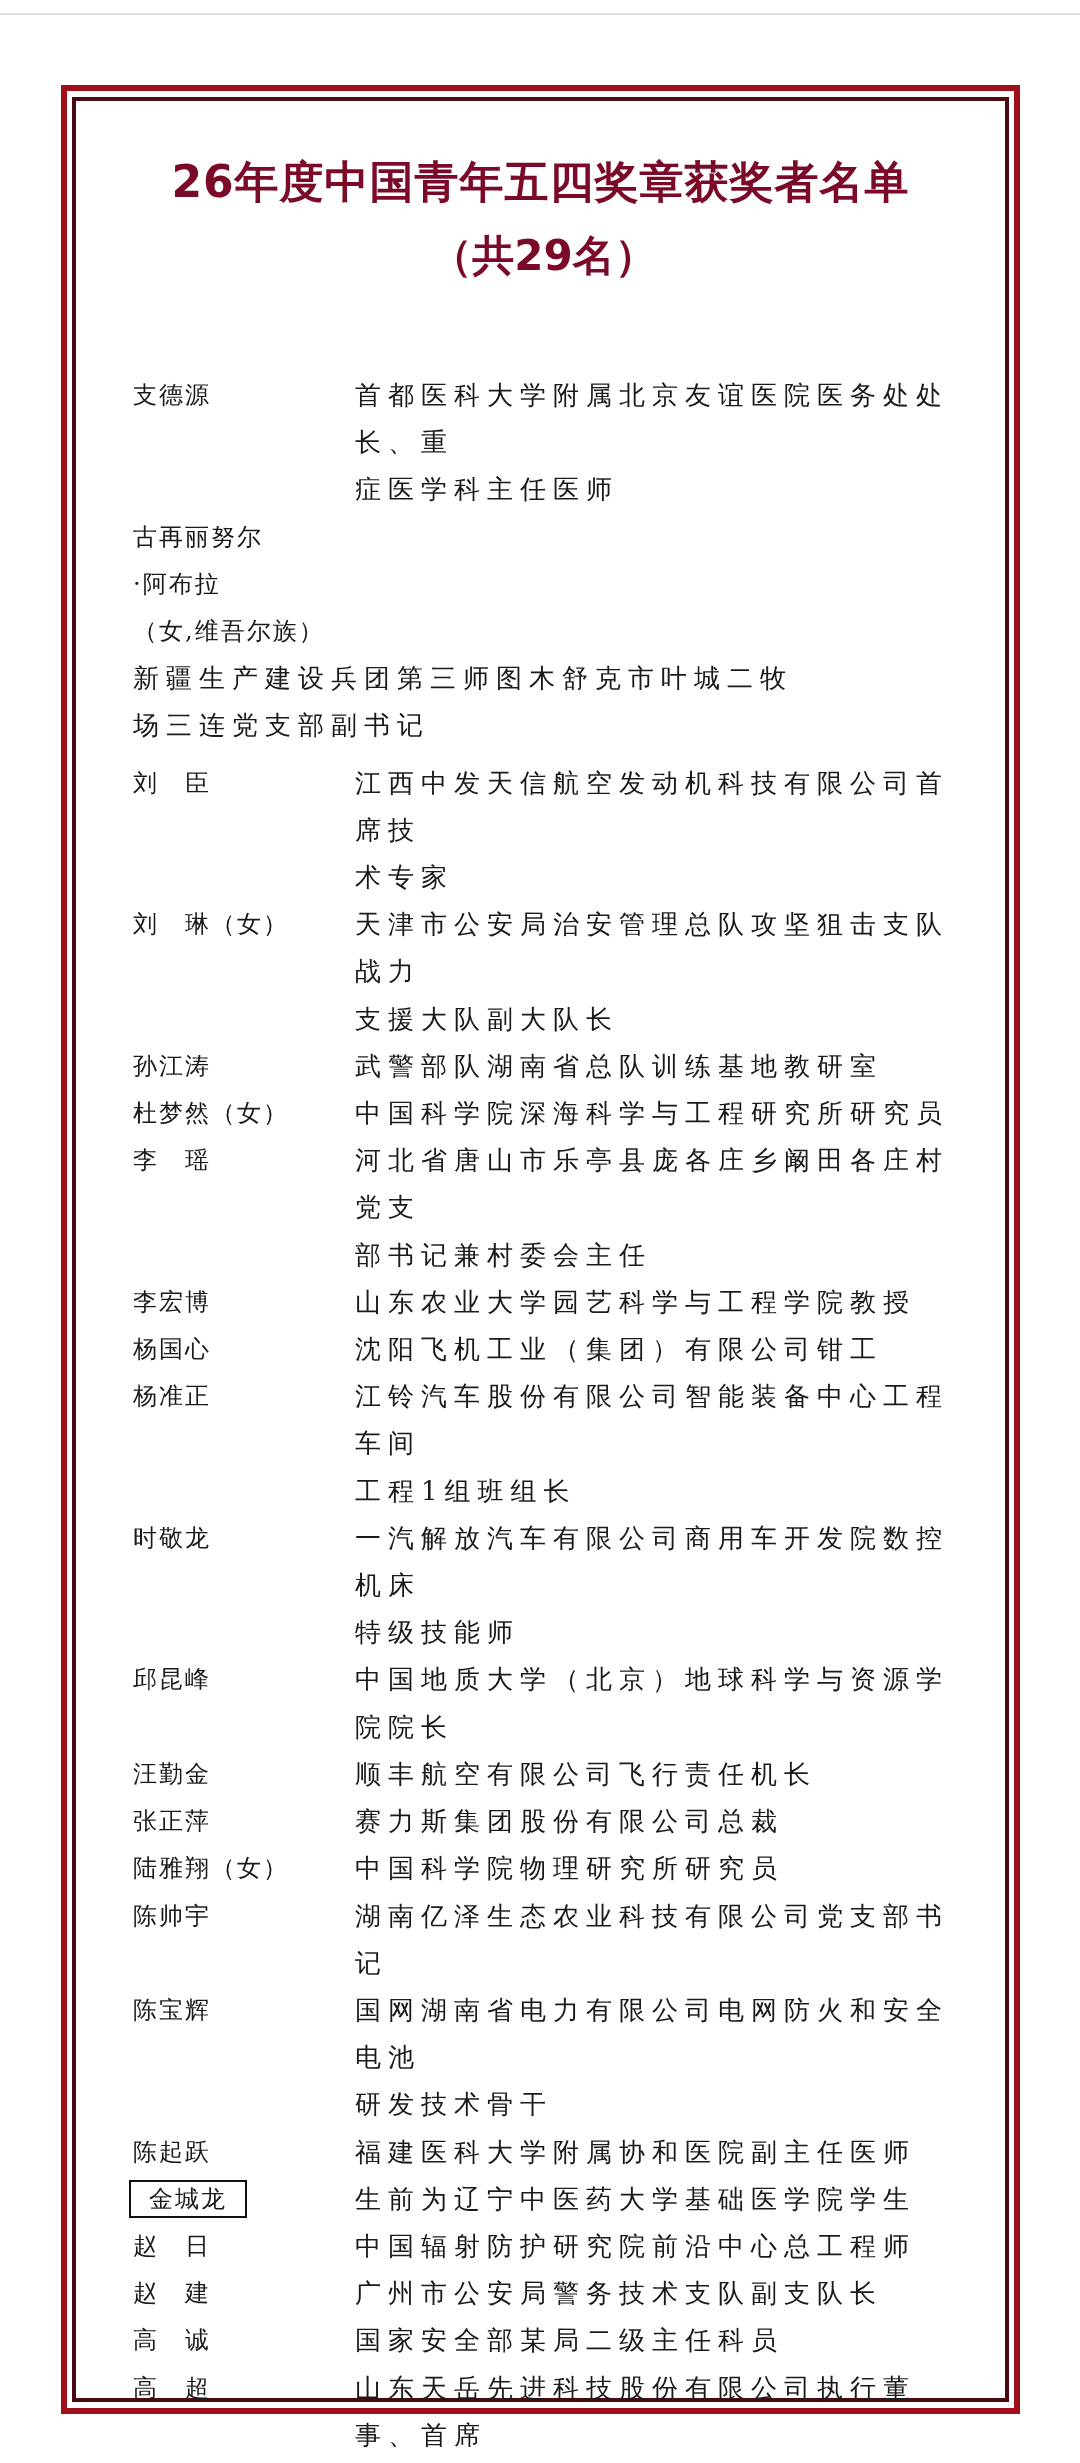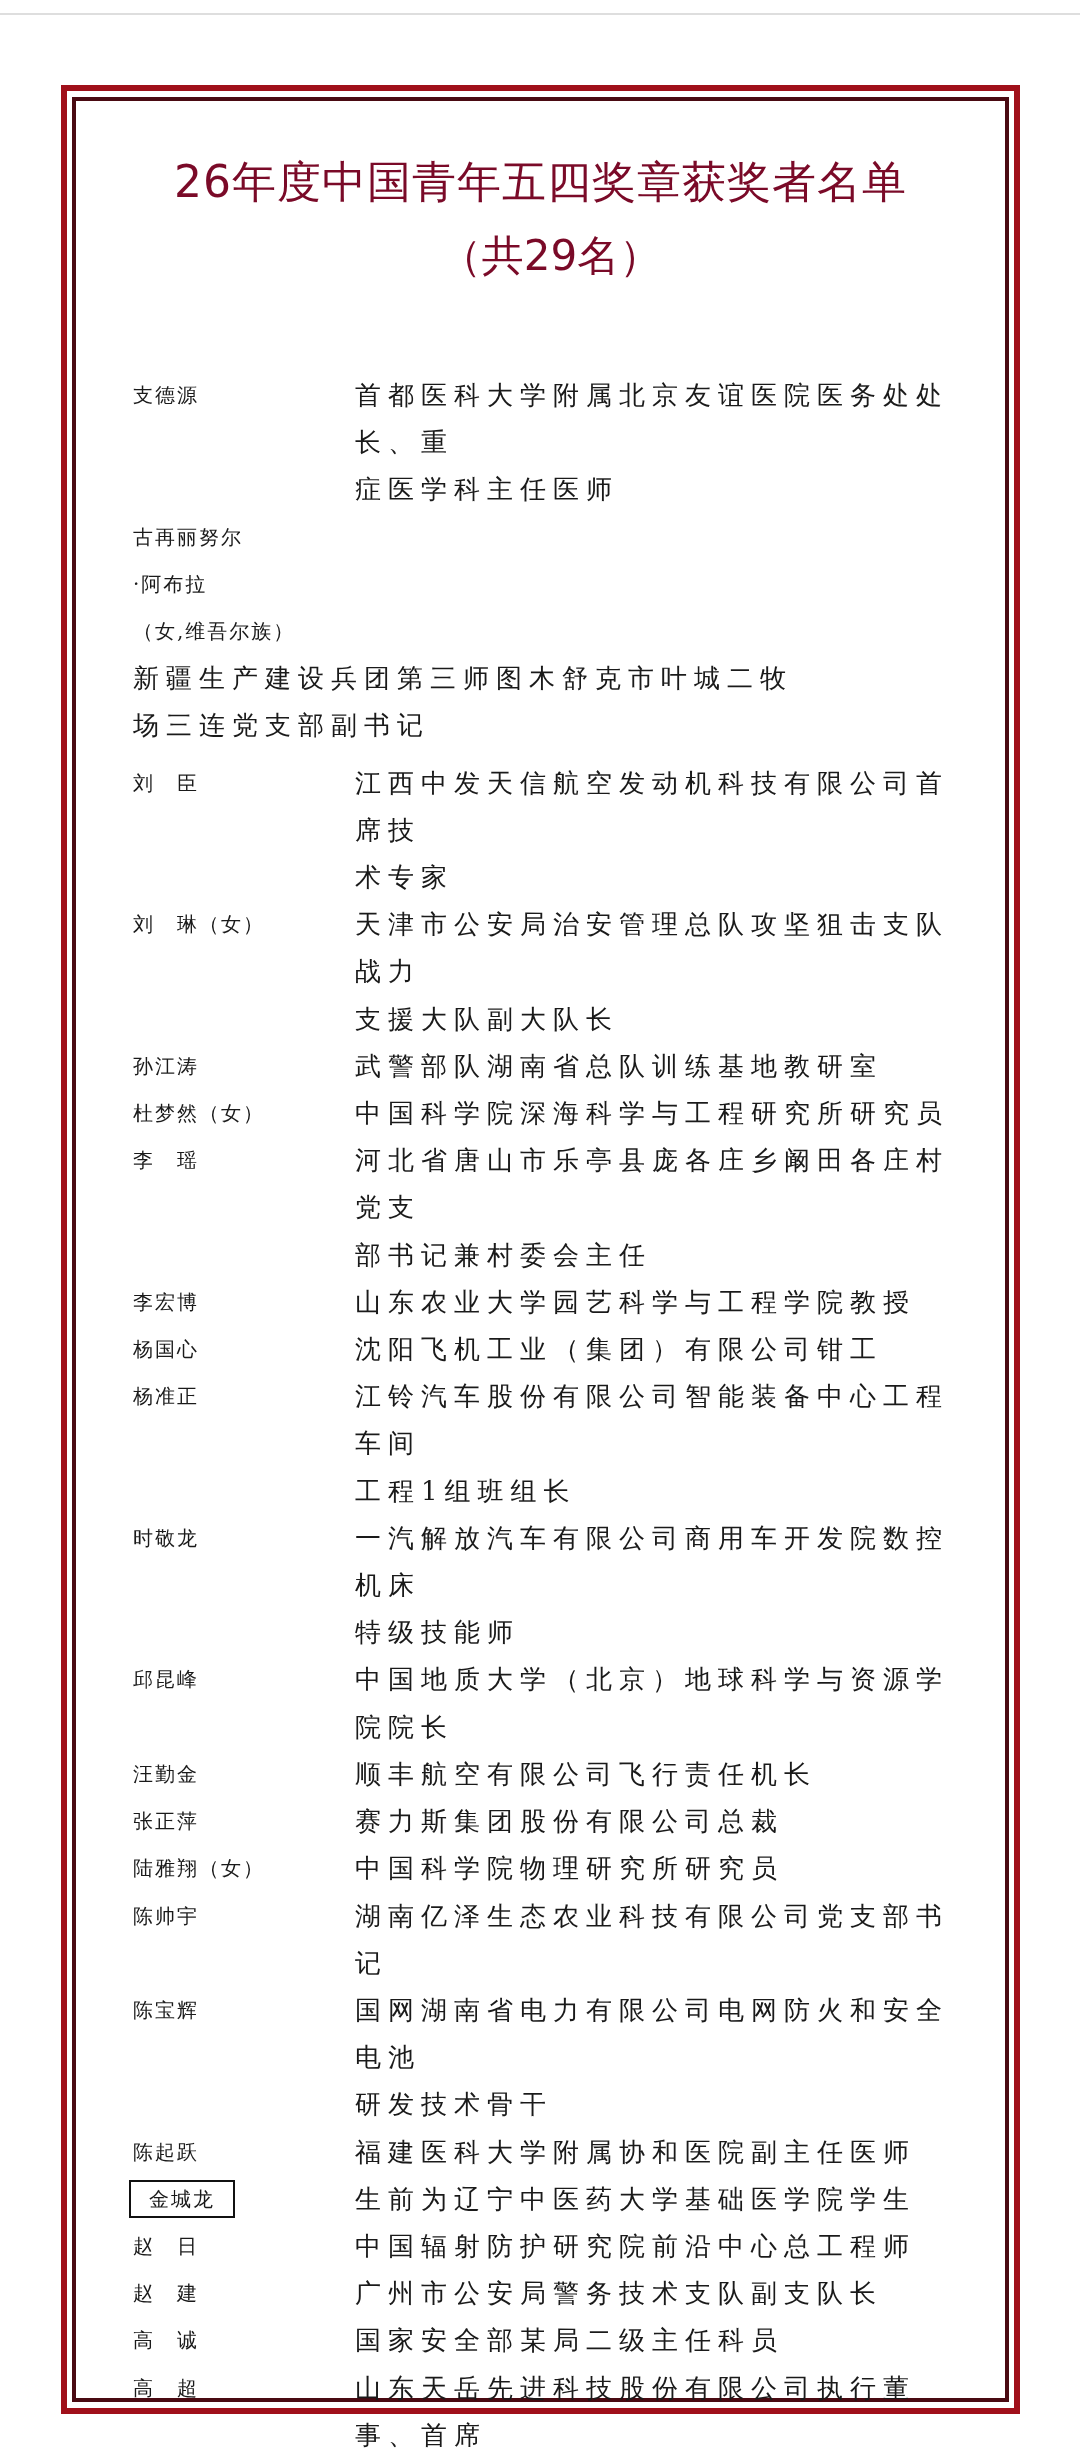--- a/index.html
+++ b/index.html
@@ -4,26 +4,26 @@
 <style>
   html, body { margin: 0; padding: 0; background: #ffffff; }
   body { width: 1080px; height: 2463px; position: relative; overflow: hidden;
          font-family: "DejaVu Serif", "Liberation Serif", serif; }
   .topline { position: absolute; left: 0; top: 13px; width: 1080px; height: 2px; background: #dedede; }
   .frame-outer { position: absolute; left: 61px; top: 85px; width: 959px; height: 2329px;
                  box-sizing: border-box; border: 6px solid #a0101a; }
   .frame-inner { position: absolute; left: 72px; top: 97px; width: 937px; height: 2305px;
                  box-sizing: border-box; border: 4px solid #4a0a12; background: #fff; }
   .title { position: absolute; left: 72px; width: 937px; text-align: center; color: #7a0a28;
-           font-family: "DejaVu Sans", "Liberation Sans", sans-serif; font-weight: normal; }
+           font-family: "DejaVu Sans", "Liberation Sans", sans-serif; font-weight: bold; }
   .title.l1 { top: 152px; font-size: 44px; letter-spacing: 1px; line-height: 60px; }
-  .title.l2 { top: 226px; font-size: 42px; line-height: 60px; padding-left: 10px; }
+  .title.l2 { top: 226px; font-size: 42px; line-height: 60px; padding-left: 3px; }
   .list { position: absolute; left: 133px; top: 372px; width: 830px; }
   .entry { display: flex; align-items: flex-start; color: #1a1a1a; }
-  .name { width: 222px; flex: none; font-size: 20px; line-height: 47.2px; letter-spacing: 2px; white-space: pre-line; }
+  .name { width: 222px; flex: none; font-size: 24px; line-height: 47.2px; letter-spacing: 2px; white-space: pre-line; }
   .desc { flex: 1; font-size: 26px; line-height: 47.2px; letter-spacing: 7px; white-space: pre-line; }
   .boxed { display: inline-block; border: 2px solid #111; line-height: 34px; padding: 0 18px; margin-left: -4px; margin-top: 4px; margin-bottom: 5px; }
   .gap-after { margin-bottom: 10px; flex-direction: column; }
 </style>
 </head>
 <body>
 
 <div class="topline"></div>
 <div class="frame-outer"></div>
 <div class="frame-inner"></div>

